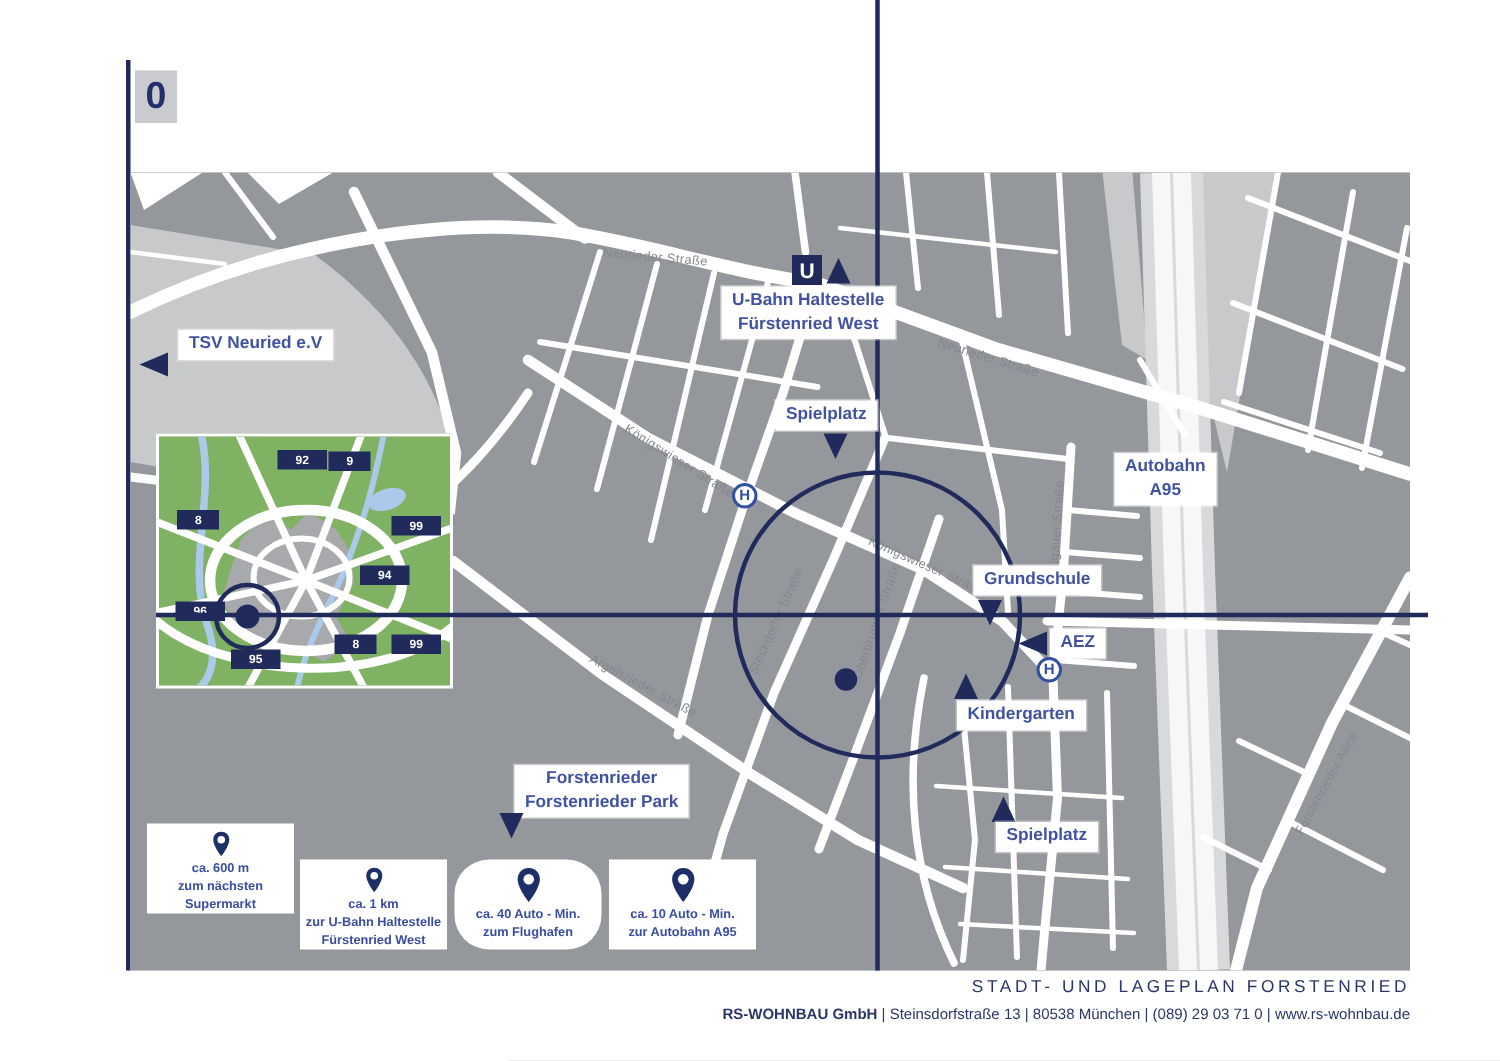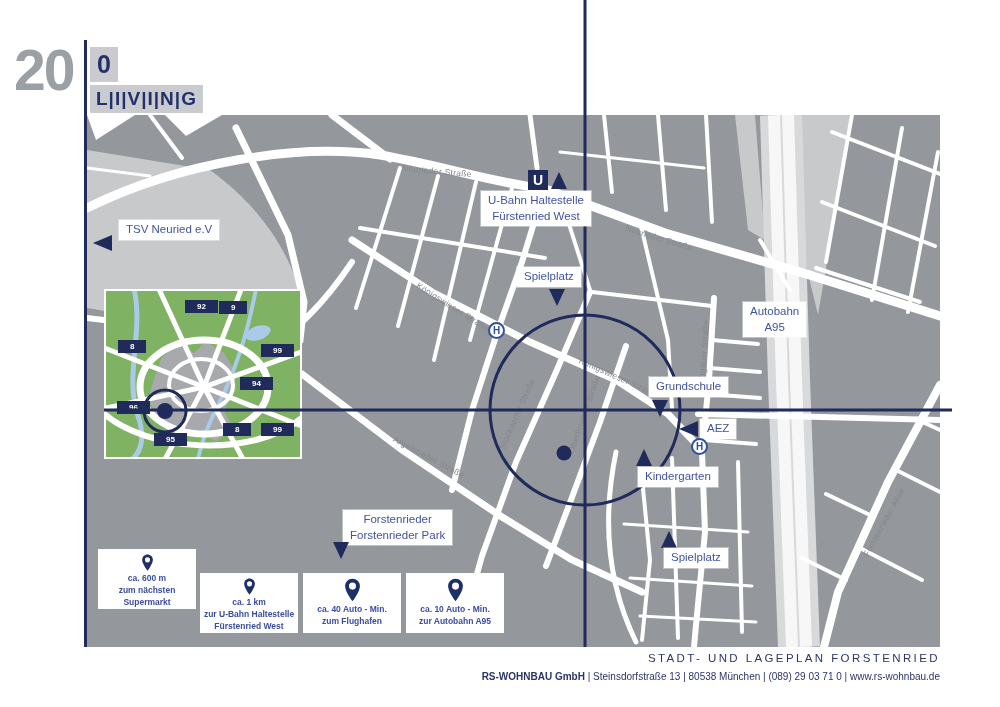--- a/index.html
+++ b/index.html
@@ -13,21 +13,21 @@
   .logo-zero{left:90px;top:47px;height:35px;line-height:35px;padding:0 7px;font-size:25px;}
   .logo-living{left:90px;top:85px;height:28px;line-height:28px;padding:0 6px;font-size:19px;letter-spacing:1px;}
   
   #map-wrap{left:87px;top:115px;width:853px;height:532px;overflow:hidden;background:#94979b;z-index:1;}
   #inset{left:104px;top:289px;width:198px;height:170px;border:2px solid #fff;box-sizing:border-box;
          background:#7fb262;z-index:2;overflow:hidden;}
   #overlay{left:0;top:0;z-index:4;pointer-events:none;}
   
   .street{color:#84878d;font-size:8.5px;white-space:nowrap;z-index:3;letter-spacing:.3px;}
   
-  .maplabel{background:#fff;color:#4153a0;font-size:11.5px;font-weight:400;padding:2px 7px;
+  .maplabel{background:#fff;color:#4153a0;font-size:11.5px;font-weight:700;padding:2px 7px;
             white-space:nowrap;text-align:center;line-height:1.35;z-index:5;box-shadow:0 0 0 1px rgba(255,255,255,.4);}
   .maplabel span{display:block;}
   .tri-up{width:0;height:0;border-left:8px solid transparent;border-right:8px solid transparent;
           border-bottom:17px solid #202b5c;z-index:5;}
   .tri-down{width:0;height:0;border-left:8px solid transparent;border-right:8px solid transparent;
           border-top:17px solid #202b5c;z-index:5;}
   .tri-left{width:0;height:0;border-top:8px solid transparent;border-bottom:8px solid transparent;
           border-right:19px solid #202b5c;z-index:5;}
   .u-icon{width:20px;height:20px;background:#202b5c;color:#fff;font-size:14px;font-weight:700;
           line-height:20px;text-align:center;z-index:5;}
@@ -44,24 +44,22 @@
   
   .footer-title{right:60px;top:652px;color:#2a3568;font-size:11.5px;letter-spacing:2.4px;font-weight:500;}
   .footer-line{right:60px;top:671px;color:#2a3568;font-size:10px;}
   .footer-line b{font-weight:700;}
 </style>
 </head>
 <body>
 
 <div id="page">
 
-  <div class="abs page-number">20</div>
   <div class="abs brand-divider"></div>
   <div class="abs logo-box logo-zero">0</div>
-  <div class="abs logo-box logo-living">L|I|V|I|N|G</div>
 
   <div class="abs" id="map-wrap">
     <svg width="853" height="532" viewBox="87 115 853 532">
       <rect x="87" y="115" width="853" height="532" fill="#94979b"></rect>
 
       <path d="M87,150 L210,170 C265,210 292,258 302,300 L298,318 L248,336 L87,308 Z" fill="#c7c9cb"></path>
       <path d="M802,115 L852,115 L818,315 L800,240 Z" fill="#c7c9cb"></path>
       <path d="M735,115 L755,115 L765,240 L748,230 Z" fill="#c7c9cb"></path>
 
       <g fill="none">
@@ -249,21 +247,21 @@
   </div>
   <div class="abs card" style="left:200px;top:573px;">
     <svg width="17" height="24" viewBox="0 0 24 34">
         <path d="M12 1C6 1 1.5 5.6 1.5 11.5 C1.5 20 12 33 12 33 C12 33 22.5 20 22.5 11.5 C22.5 5.6 18 1 12 1Z" fill="#1c2f66"></path>
         <circle cx="12" cy="11.5" r="5" fill="#fff"></circle>
       </svg>
     <span>ca. 1 km</span>
     <span>zur U-Bahn Haltestelle</span>
     <span>Fürstenried West</span>
   </div>
-  <div class="abs card" style="left:303px;top:573px;">
+  <div class="abs card" style="left:303px;top:573px;border-radius:23px;">
     <svg width="17" height="24" viewBox="0 0 24 34">
         <path d="M12 1C6 1 1.5 5.6 1.5 11.5 C1.5 20 12 33 12 33 C12 33 22.5 20 22.5 11.5 C22.5 5.6 18 1 12 1Z" fill="#1c2f66"></path>
         <circle cx="12" cy="11.5" r="5" fill="#fff"></circle>
       </svg>
     <span>ca. 40 Auto - Min.</span>
     <span>zum Flughafen</span>
   </div>
   <div class="abs card" style="left:406px;top:573px;">
     <svg width="17" height="24" viewBox="0 0 24 34">
         <path d="M12 1C6 1 1.5 5.6 1.5 11.5 C1.5 20 12 33 12 33 C12 33 22.5 20 22.5 11.5 C22.5 5.6 18 1 12 1Z" fill="#1c2f66"></path>

